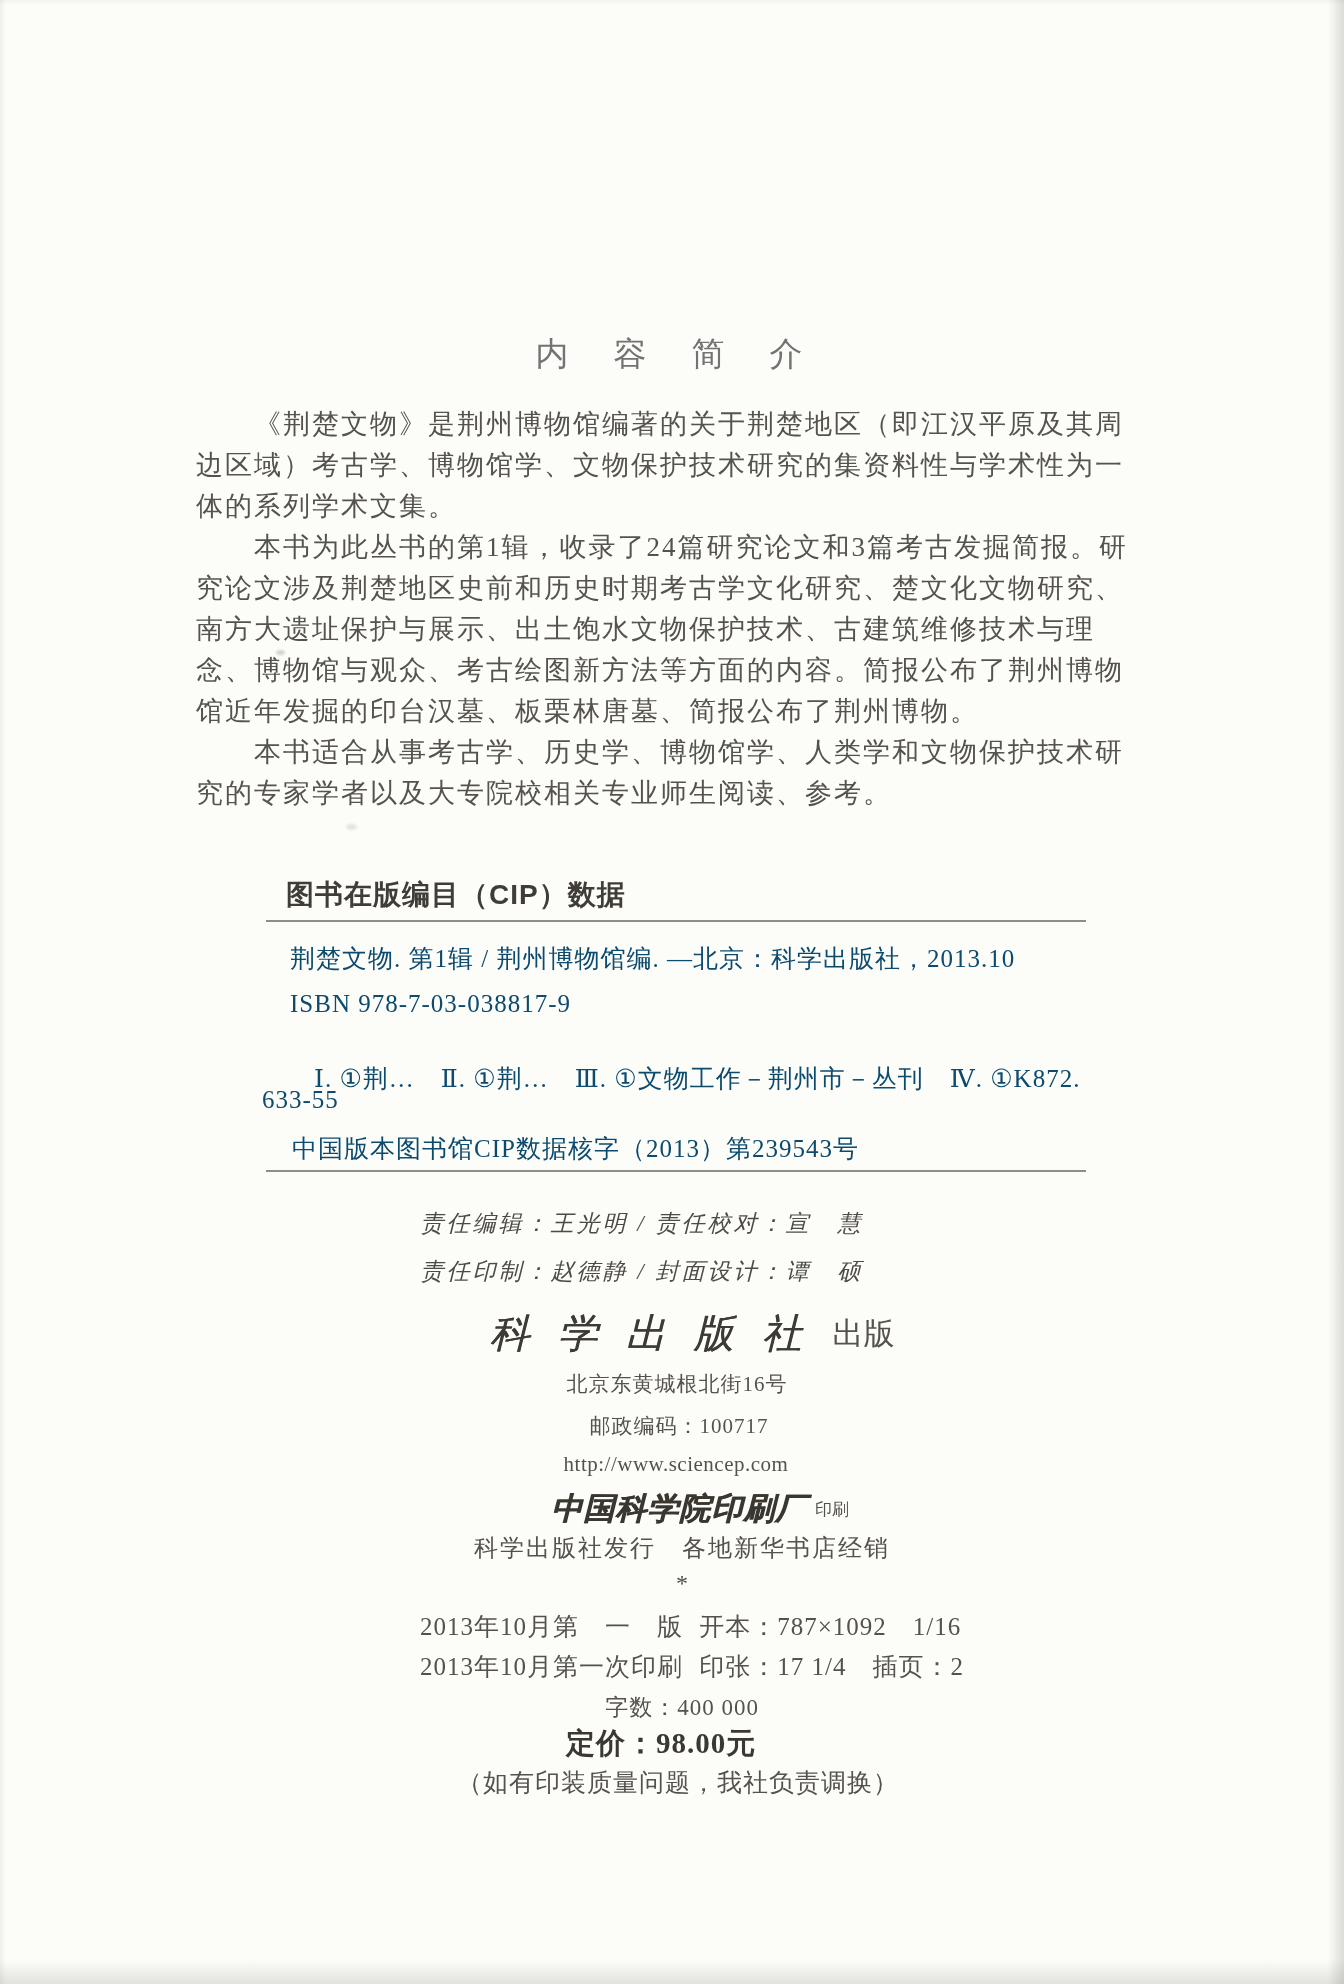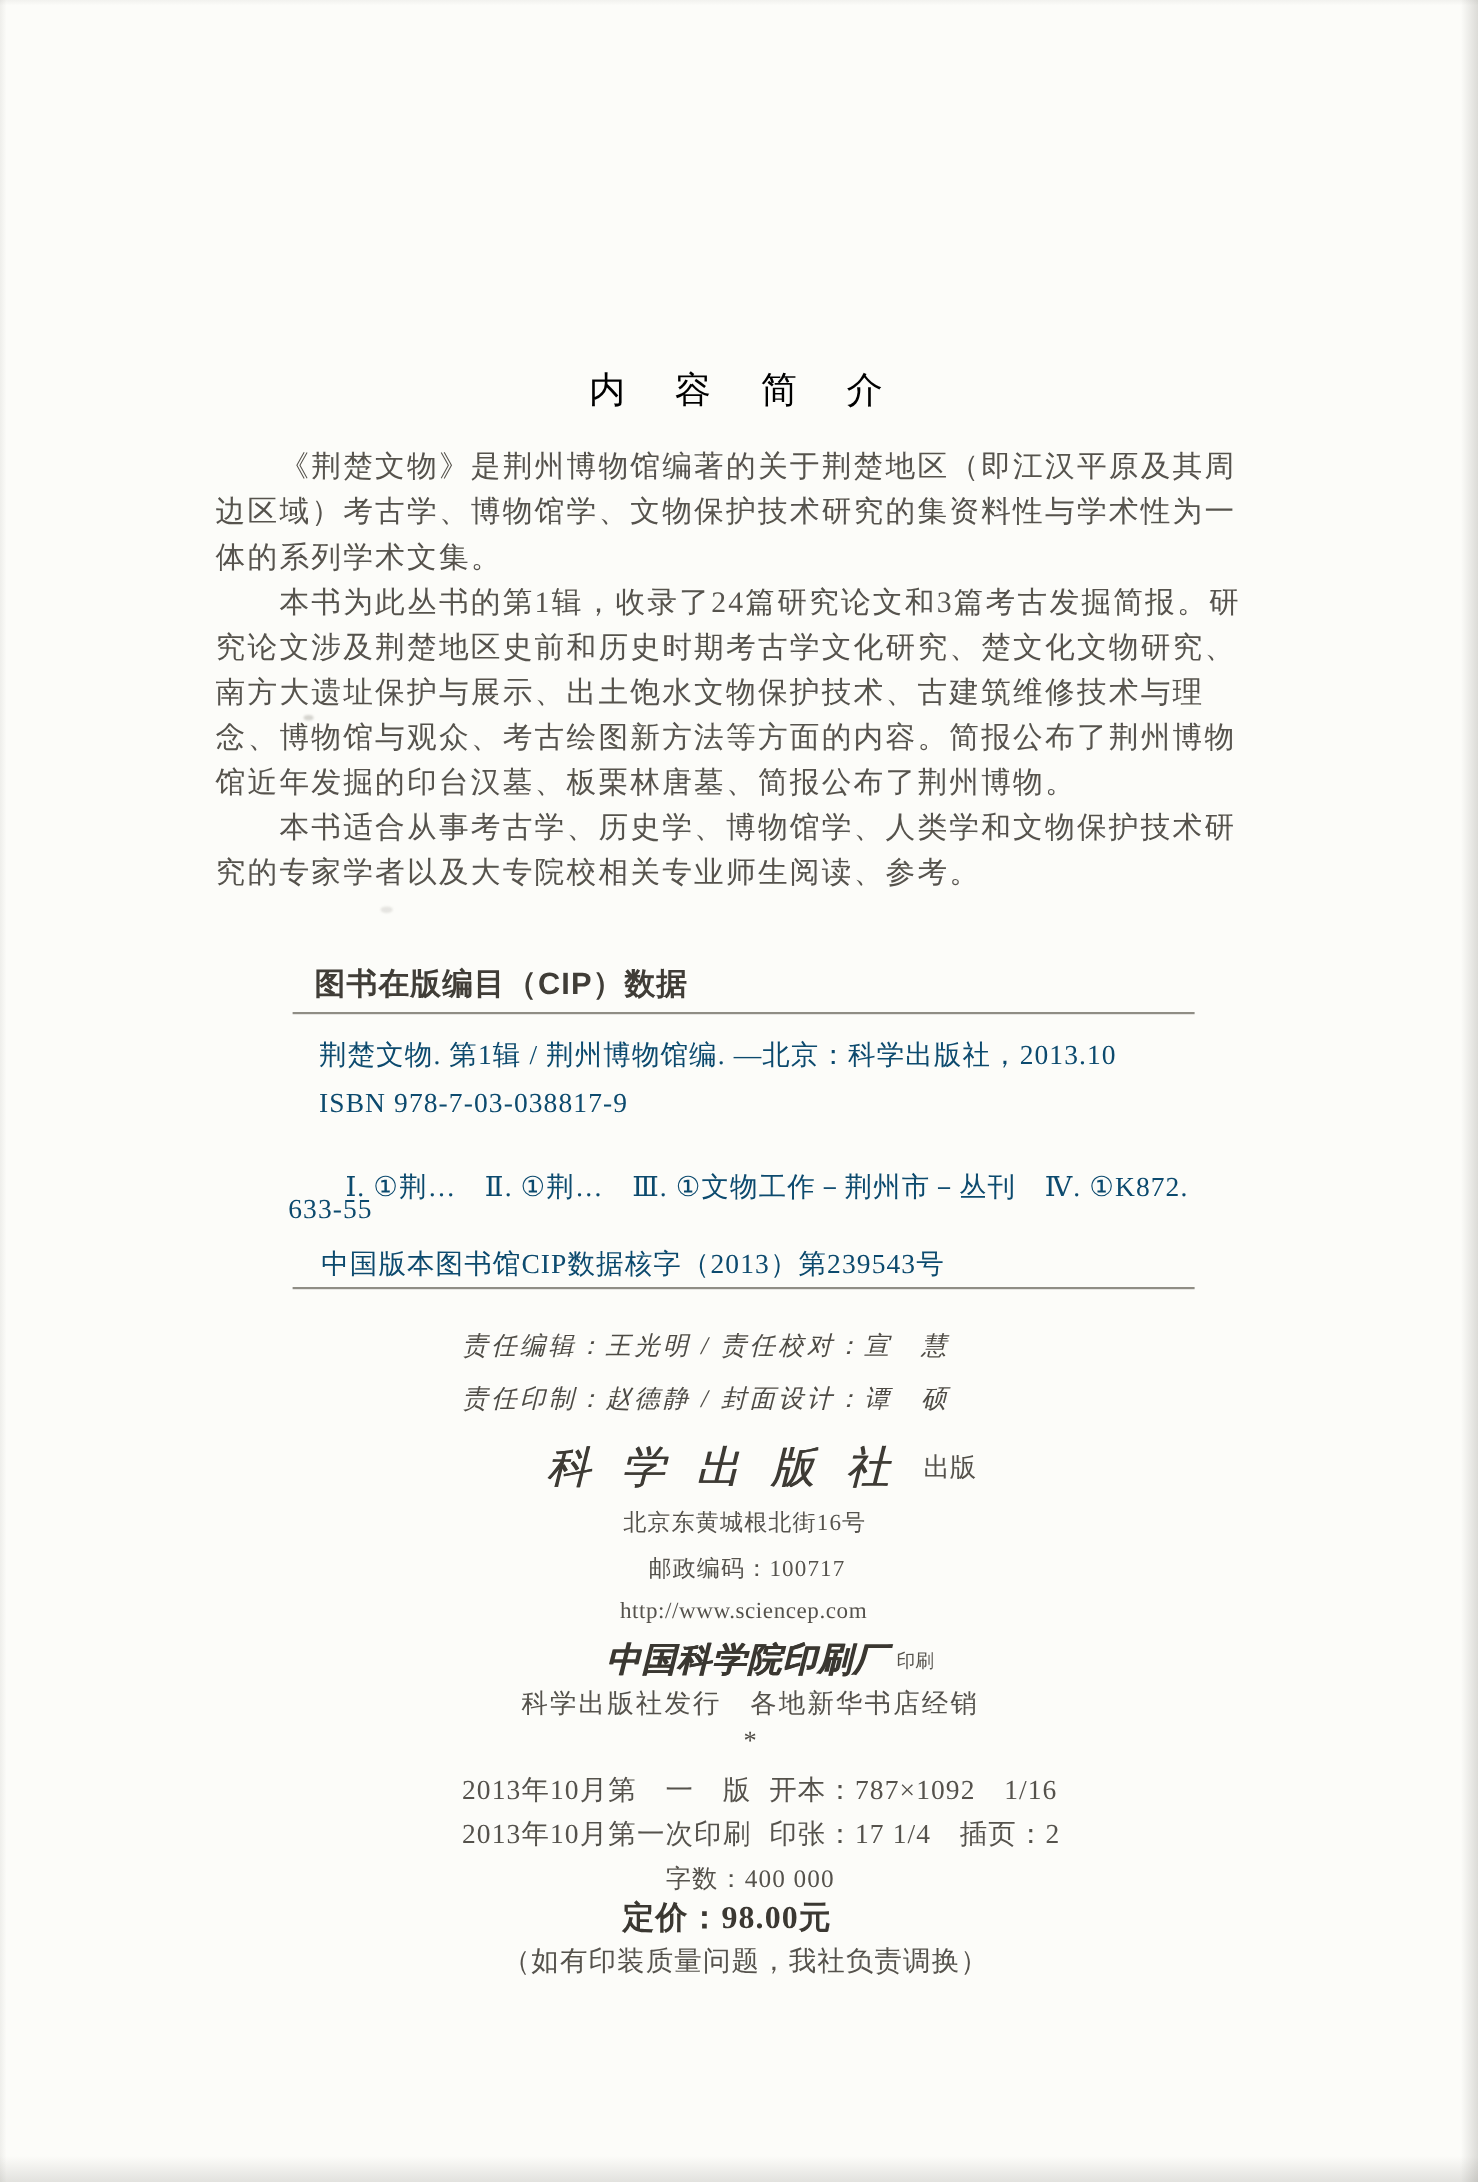--- a/index.html
+++ b/index.html
@@ -23,21 +23,21 @@
     background:linear-gradient(to top, rgba(120,118,112,0), rgba(120,118,112,0.08)); }
   .artifact { position:absolute; border-radius:50%; filter:blur(1px); }
   .artifact.a1 { left:276px; top:650px; width:9px; height:5px; background:rgba(110,106,98,0.28); }
   .artifact.a2 { left:346px; top:824px; width:11px; height:6px; background:rgba(110,106,98,0.16); }
 
   .section-title {
     position:absolute; top:332px; left:0; right:0;
     text-align:center;
     font-family:"Liberation Sans","DejaVu Sans",sans-serif;
     font-weight:400; font-size:33px; letter-spacing:6px;
-    color:#000000;
+    color:#737373;
   }
   .intro { position:absolute; top:404px; left:196px; width:968px; }
   .intro-line {
     height:41px; line-height:41px;
     font-size:27px; letter-spacing:2px;
     white-space:nowrap;
     color:#56534d;
   }
   .intro-line.indent { padding-left:58px; }
 
@@ -69,21 +69,21 @@
 
   .pub-line { position:absolute; left:0; right:0; text-align:center; white-space:nowrap; color:#55524c; }
   .press-row { top:1306px; transform:translateX(20px); }
   .press-script {
     font-family:"Liberation Serif","DejaVu Serif",serif;
     font-weight:400; font-style:italic;
     font-size:40px; letter-spacing:9px;
     color:#3e3b35; text-shadow:0.6px 0 0 currentColor;
     vertical-align:middle;
   }
-  .press-suffix { font-size:24px; margin-left:18px; vertical-align:middle; }
+  .press-suffix { font-size:31px; margin-left:18px; vertical-align:middle; }
   .addr    { top:1370px; font-size:21px; letter-spacing:1px; transform:translateX(5px); }
   .postal  { top:1412px; font-size:21px; letter-spacing:1px; transform:translateX(7px); }
   .website { top:1452px; font-size:21px; letter-spacing:0.5px; transform:translateX(4px); }
   .printer-row { top:1488px; transform:translateX(28px); }
   .printer-script {
     font-weight:700; font-style:italic; font-size:31px; letter-spacing:1px;
     color:#3a3731; text-shadow:0.7px 0 0 currentColor;
     vertical-align:middle;
   }
   .printer-suffix { font-size:17px; margin-left:4px; vertical-align:middle; }

